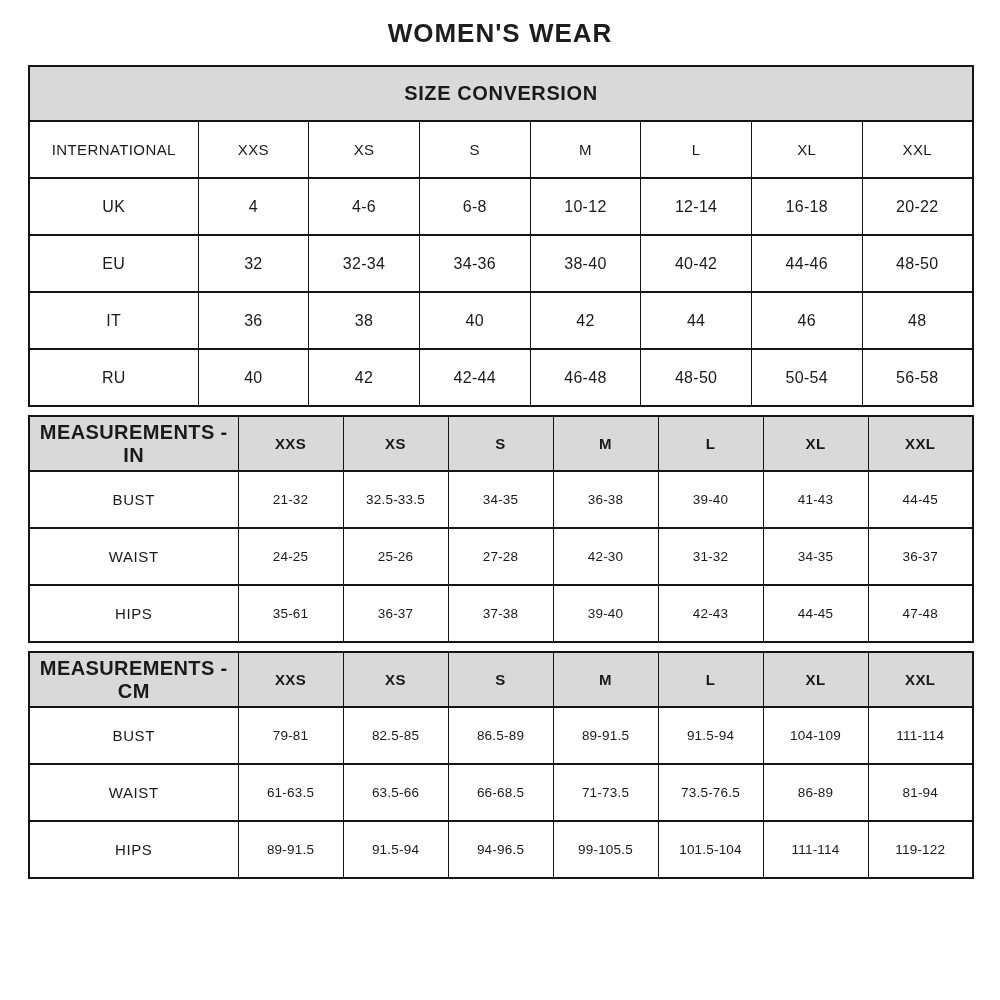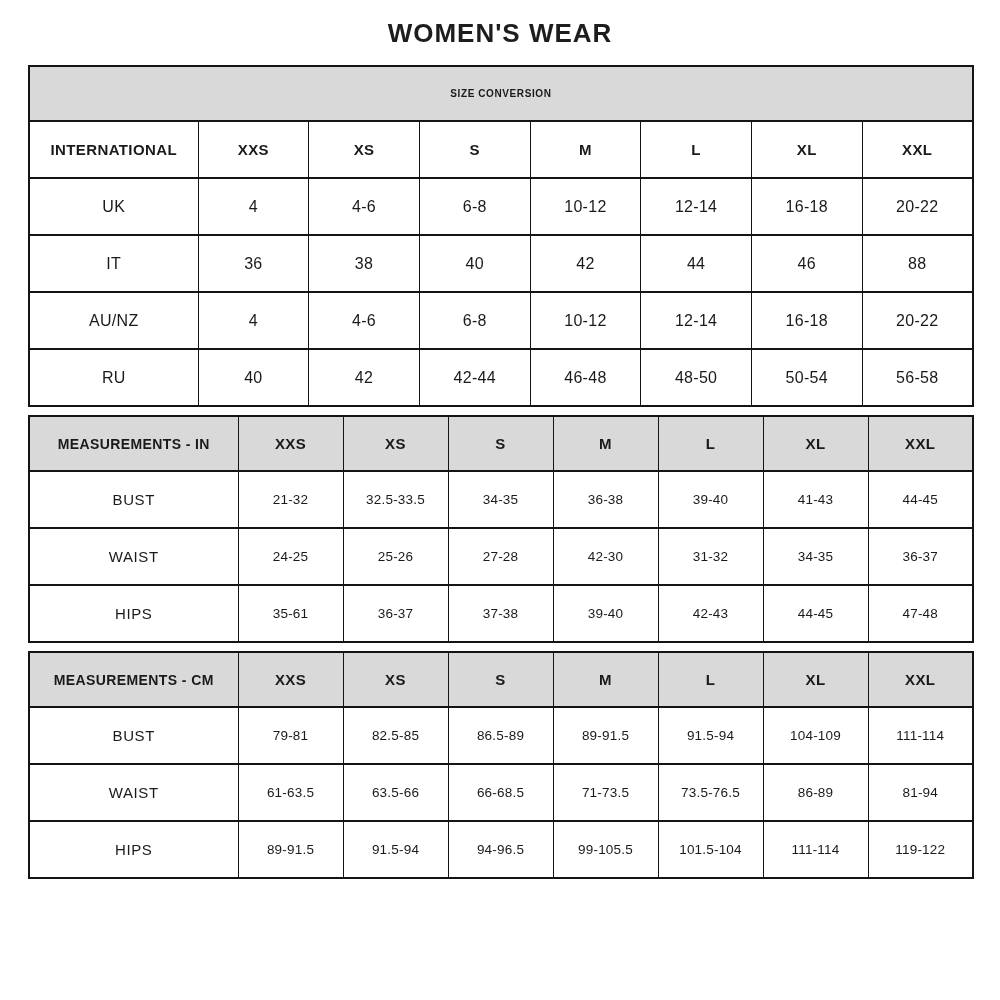--- a/index.html
+++ b/index.html
@@ -29,28 +29,28 @@
     border-top-width: 2.4px;
     border-bottom-width: 2.4px;
     text-align: center;
     vertical-align: middle;
     background: #ffffff;
     font-weight: 400;
   }
   table { border: 2.4px solid #141414; }
   .hdr { background: #d9d9d9; font-weight: 700; }
   
-  .t1 .title-row td { height: 55px; font-size: 10px; letter-spacing: 0.6px; }
-  .t1 .head-row td { height: 57px; font-size: 15px; font-weight: 700; letter-spacing: 0.4px; text-align: center; }
+  .t1 .title-row td { height: 55px; font-size: 20px; letter-spacing: 0.6px; }
+  .t1 .head-row td { height: 57px; font-size: 15px; font-weight: 400; letter-spacing: 0.4px; text-align: center; }
   .t1 .data-row td { height: 57px; font-size: 16px; letter-spacing: 0.3px; }
   .t1 col.c-label { width: 169px; }
   .t1 col.c-size { width: 110.7px; }
   
   .t2 .head-row td { height: 55px; font-size: 15px; letter-spacing: 0.4px; }
-  .t2 .head-row td.hdr-label { font-size: 14px; }
+  .t2 .head-row td.hdr-label { font-size: 20px; }
   .t2 .data-row td { height: 57px; font-size: 13.5px; letter-spacing: 0.2px; text-align: center; }
   .t2 .data-row td.row-label { font-size: 15px; letter-spacing: 0.6px; }
   .t2 col.c-label { width: 209px; }
   .t2 col.c-size { width: 105px; }
 </style>
 </head>
 <body>
 
 <div class="sheet">
 
@@ -85,38 +85,38 @@
       <td>UK</td>
       <td>4</td>
       <td>4-6</td>
       <td>6-8</td>
       <td>10-12</td>
       <td>12-14</td>
       <td>16-18</td>
       <td>20-22</td>
     </tr>
     <tr class="data-row">
+      <td>EU</td>
+      <td>32</td>
+      <td>32-34</td>
+      <td>34-36</td>
+      <td>38-40</td>
+      <td>40-42</td>
+      <td>44-46</td>
+      <td>48-50</td>
+    </tr>
+    <tr class="data-row">
       <td>IT</td>
       <td>36</td>
       <td>38</td>
       <td>40</td>
       <td>42</td>
       <td>44</td>
       <td>46</td>
-      <td>88</td>
-    </tr>
-    <tr class="data-row">
-      <td>AU/NZ</td>
-      <td>4</td>
-      <td>4-6</td>
-      <td>6-8</td>
-      <td>10-12</td>
-      <td>12-14</td>
-      <td>16-18</td>
-      <td>20-22</td>
+      <td>48</td>
     </tr>
     <tr class="data-row">
       <td>RU</td>
       <td>40</td>
       <td>42</td>
       <td>42-44</td>
       <td>46-48</td>
       <td>48-50</td>
       <td>50-54</td>
       <td>56-58</td>

